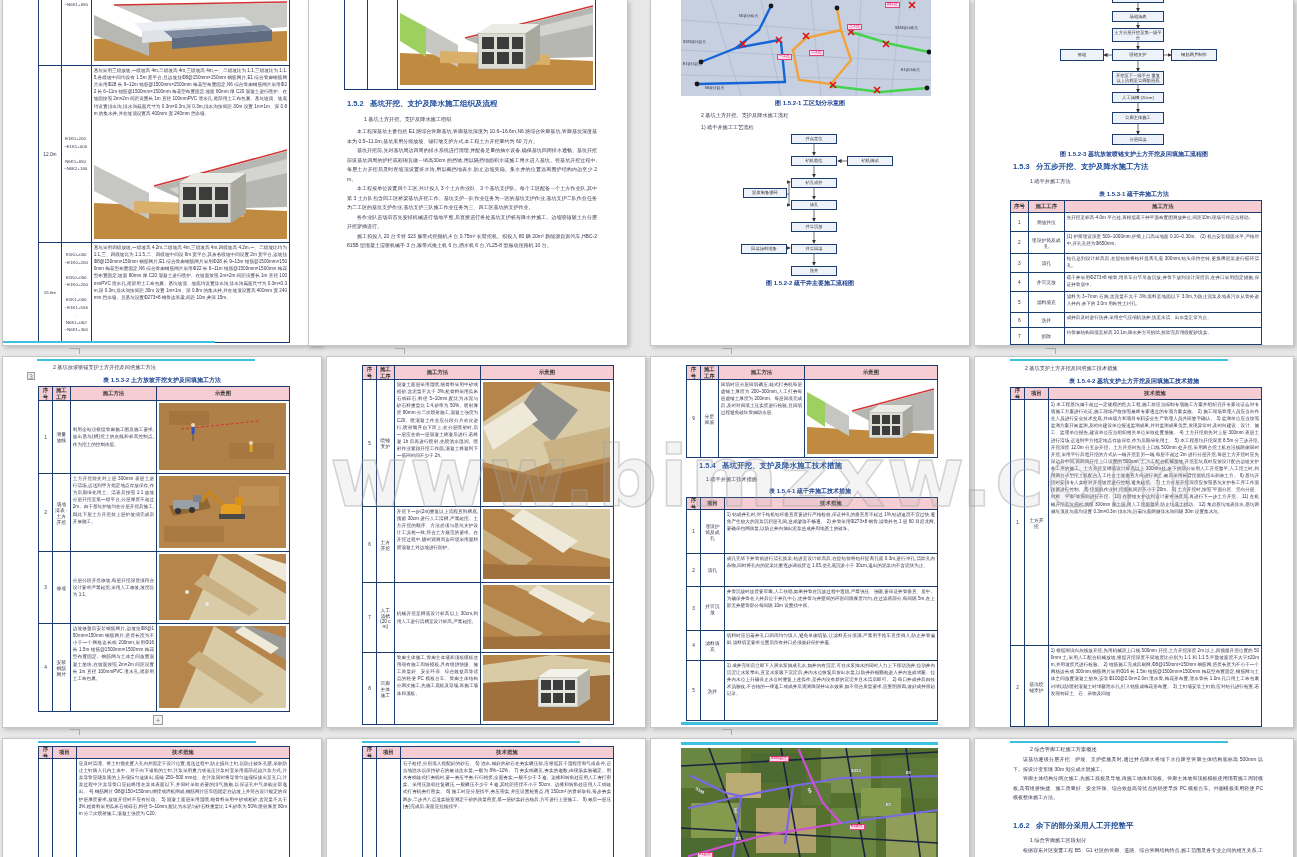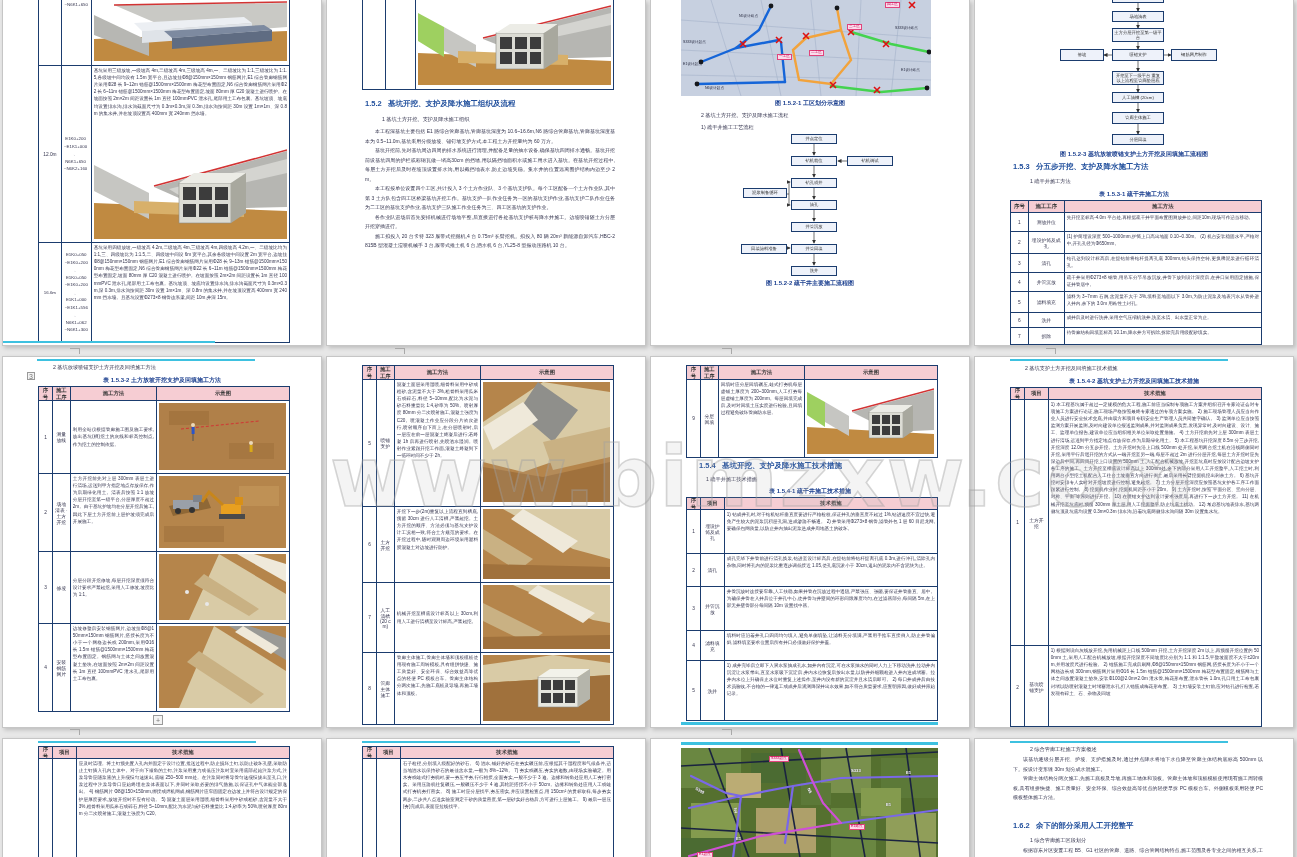--- a/index.html
+++ b/index.html
@@ -99,21 +99,21 @@
 ~E1K1+556
 、
 N6K1+062
 ~N6K1+300</div>
         <div class="c last t5" style="width:199px">基坑采用四级放坡,一级坡高 4.2m,二级坡高 4m,三级坡高 4m,四级坡高 4.2m,一、二级坡比均为 1:1,三、四级坡比为 1:1.5,二、四级坡中间设 6m 宽平台,其余各级坡中间设置 2m 宽平台,边坡挂Φ8@150mm×150mm 钢筋网片,E1 综合管廊钢筋网片采用Φ28 长 9~13m 锚筋@1500mm×1500mm 梅花型布置固定,N6 综合管廊钢筋网片采用Φ22 长 6~11m 锚筋@1500mm×1500mm 梅花型布置固定,坡面 80mm 厚 C20 混凝土进行喷护。在坡面按照 2m×2m 间距设置长 1m 直径 100mmPVC 泄水孔,尾部用土工布包裹。基坑坡顶、坡底均设置排水沟,排水沟截面尺寸为 0.3m×0.3m,深 0.3m,排水沟按间距 30m 设置 1m×1m、深 0.8m 的集水井,并在坡顶设置高 400mm 宽 240mm 挡水墙。且基坑设置Φ273×8 钢管连系梁,间距 10m,井深 15m。</div>
       </div>
     </div>
     <div class="cyan" style="left:0;top:341px;width:212px"></div>
   </div>
 
-  <div class="page" style="left:326px;top:0;height:345px;border-top:none">
+  <div class="page" style="left:308px;top:0;height:345px;border-top:none">
     <div class="tbl" style="left:35px;top:-2px;width:252px;height:92px">
       <div class="row first" style="height:90px">
         <div class="c" style="width:23px"></div>
         <div class="c" style="width:30px"></div>
         <div class="c last" style="width:199px;padding:2px">
           <svg width="193" height="84" viewBox="0 0 193 84">
             <rect width="193" height="84" fill="#fff"></rect>
             <polygon points="0,52 193,60 193,84 0,84" fill="#c08a41"></polygon>
             <polygon points="65,38 193,6 193,56 115,58" fill="#b6b6b2"></polygon>
             <polygon points="78,40 193,12 193,24 90,46" fill="#d4d4d0"></polygon>

